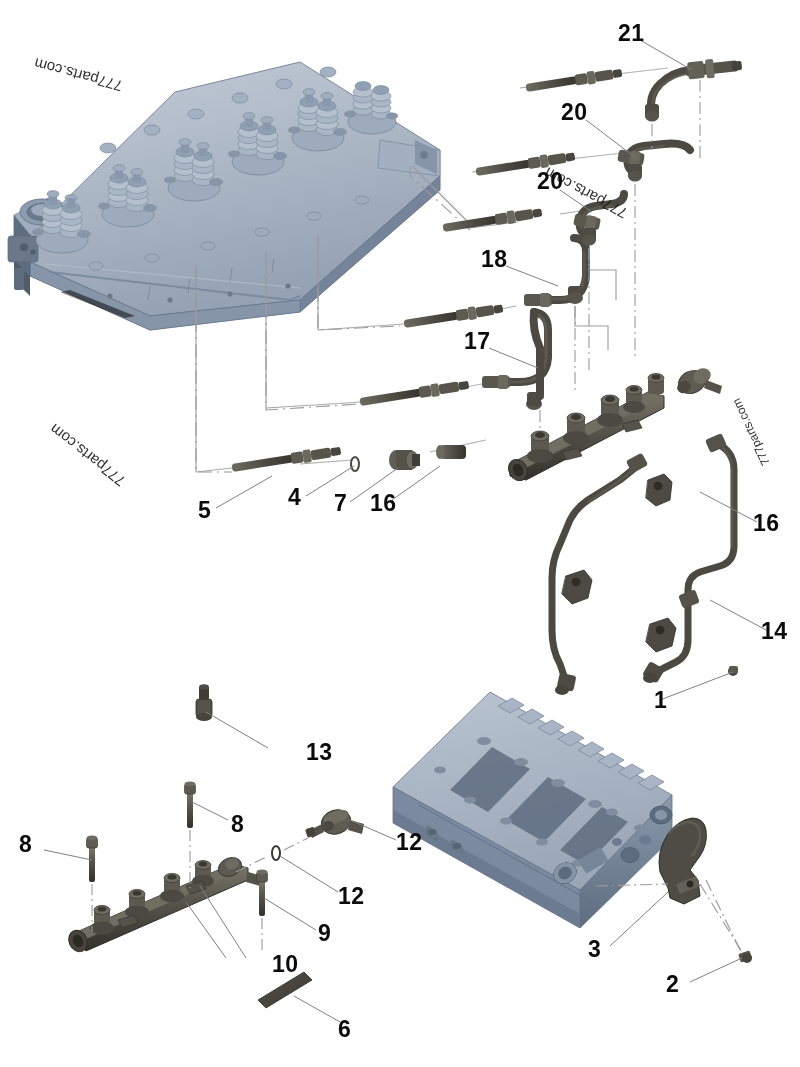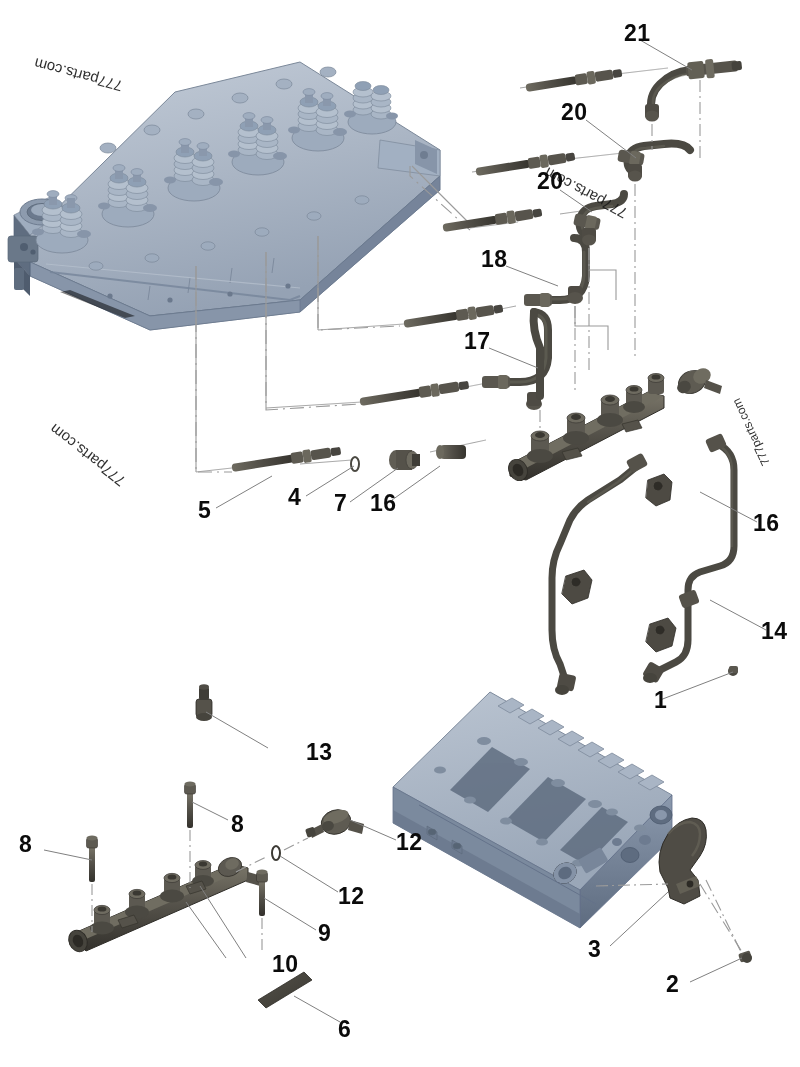--- a/index.html
+++ b/index.html
@@ -737,21 +737,21 @@
       <path d="M268 748 L206 712"></path>
       <path d="M340 1022 L294 996"></path>
     </g>
   </svg>
 
   <div class="wm" style="left:120px;top:95px;transform:rotate(195deg);transform-origin:left top;">777parts.com</div>
   <div class="wm" style="left:622px;top:222px;transform:rotate(208deg);transform-origin:left top;">777parts.com</div>
   <div class="wm" style="left:118px;top:490px;transform:rotate(218deg);transform-origin:left top;">777parts.com</div>
   <div class="wm" style="left:760px;top:468px;font-size:12px;transform:rotate(245deg);transform-origin:left top;">777parts.com</div>
 
-  <div class="callout" style="left:618px;top:22px;margin-left:6px;">21</div>
+  <div class="callout" style="left:618px;top:22px;">21</div>
   <div class="callout" style="left:561px;top:101px;">20</div>
   <div class="callout" style="left:537px;top:170px;">20</div>
   <div class="callout" style="left:481px;top:248px;">18</div>
   <div class="callout" style="left:464px;top:330px;">17</div>
   <div class="callout" style="left:198px;top:499px;">5</div>
   <div class="callout" style="left:288px;top:486px;">4</div>
   <div class="callout" style="left:334px;top:492px;">7</div>
   <div class="callout" style="left:370px;top:492px;">16</div>
   <div class="callout" style="left:753px;top:512px;">16</div>
   <div class="callout" style="left:761px;top:620px;">14</div>

